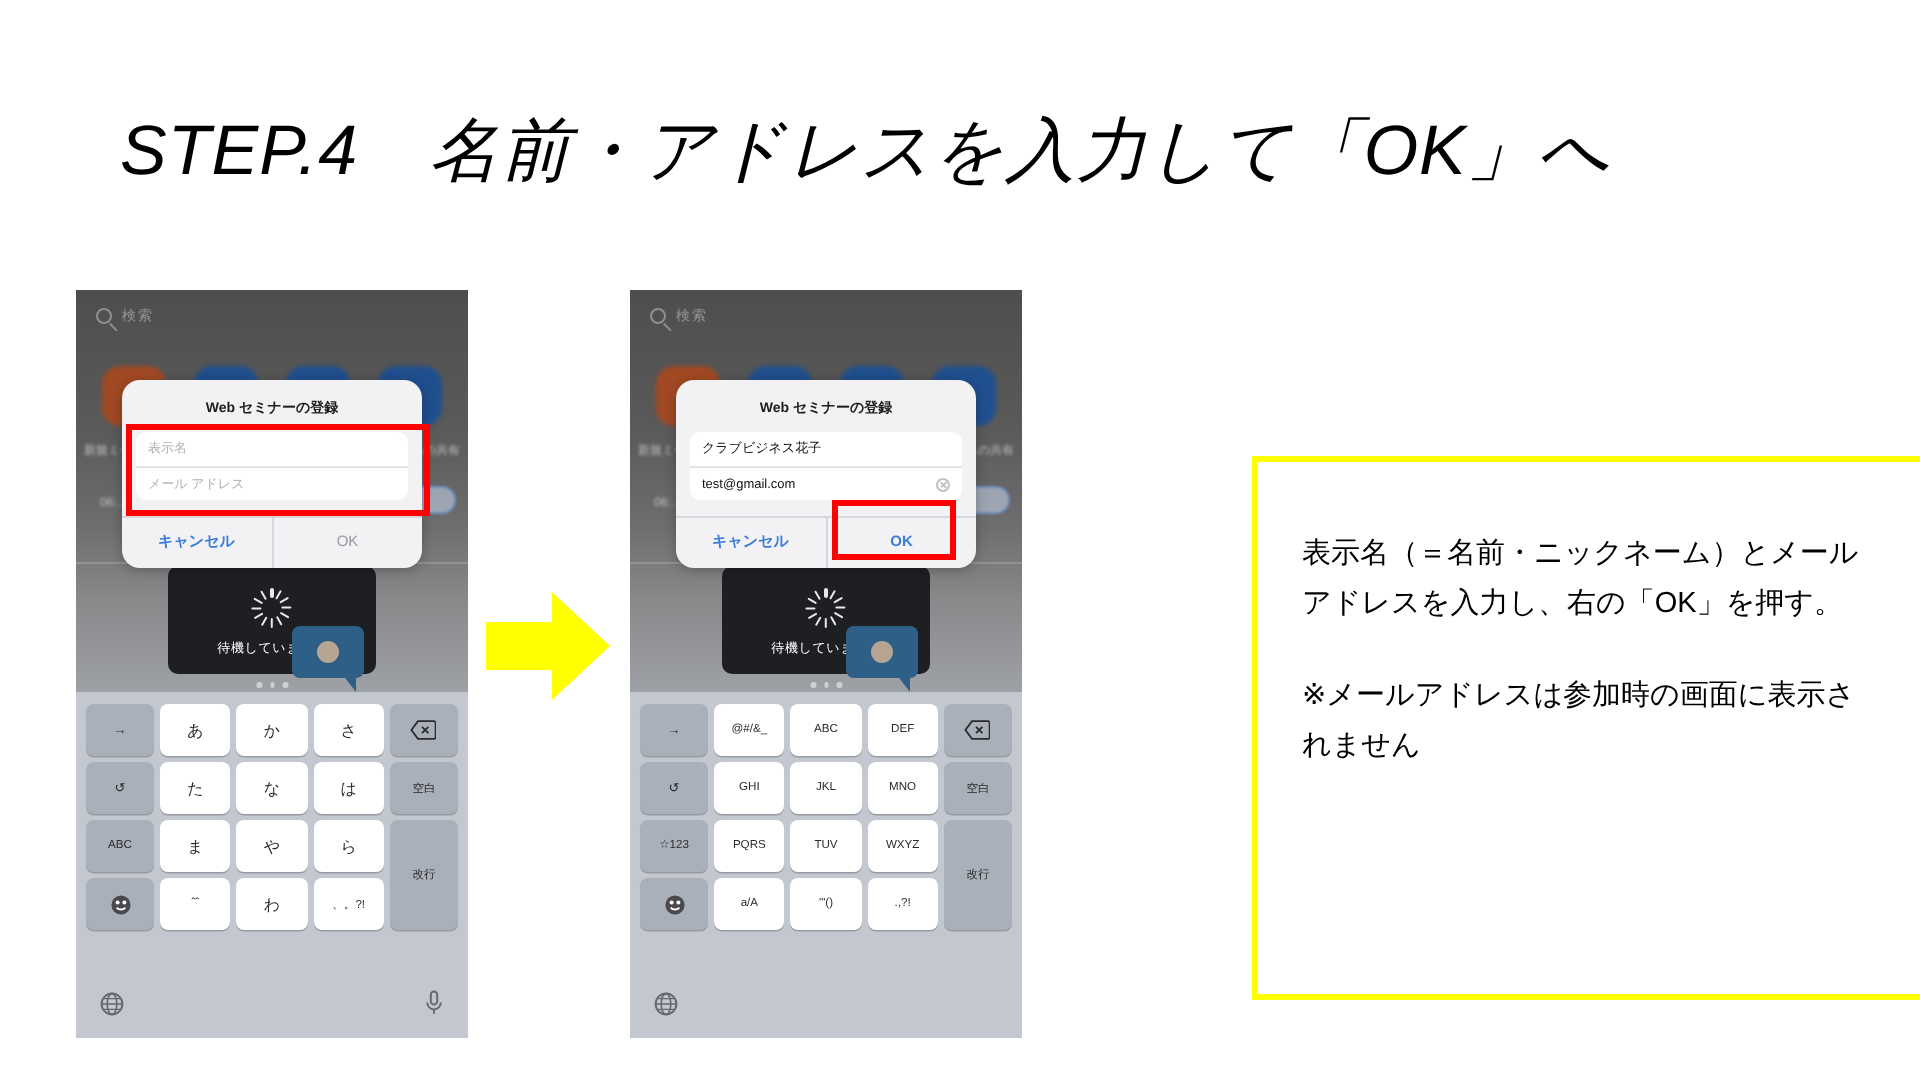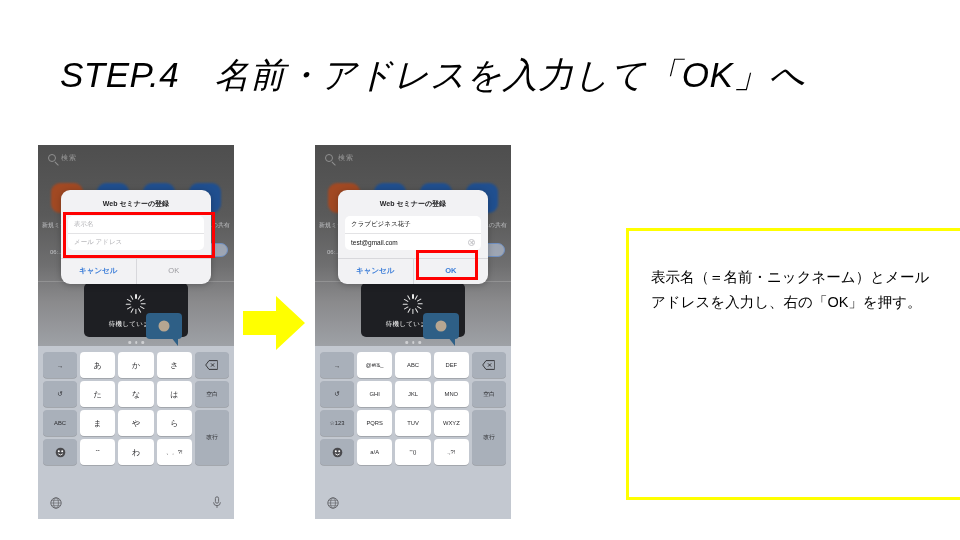--- a/index.html
+++ b/index.html
@@ -406,15 +406,16 @@
               <ellipse cx="6" cy="6" rx="2.4" ry="5.2" fill="none" stroke="#4a4a4e" stroke-width="0.8"></ellipse>
               <path d="M.9 6h10.2M1.8 3.3h8.4M1.8 8.7h8.4" stroke="#4a4a4e" stroke-width="0.7"></path>
             </svg>
         </span>
       </div>
     </div>
   </div>
 
   <div class="notebox">
     <div class="notep">表示名（＝名前・ニックネーム）とメールアドレスを入力し、右の「OK」を押す。</div>
+    <div class="notep second">※メールアドレスは参加時の画面に表示されません</div>
   </div>
 
 </div>
 
 </body></html>

